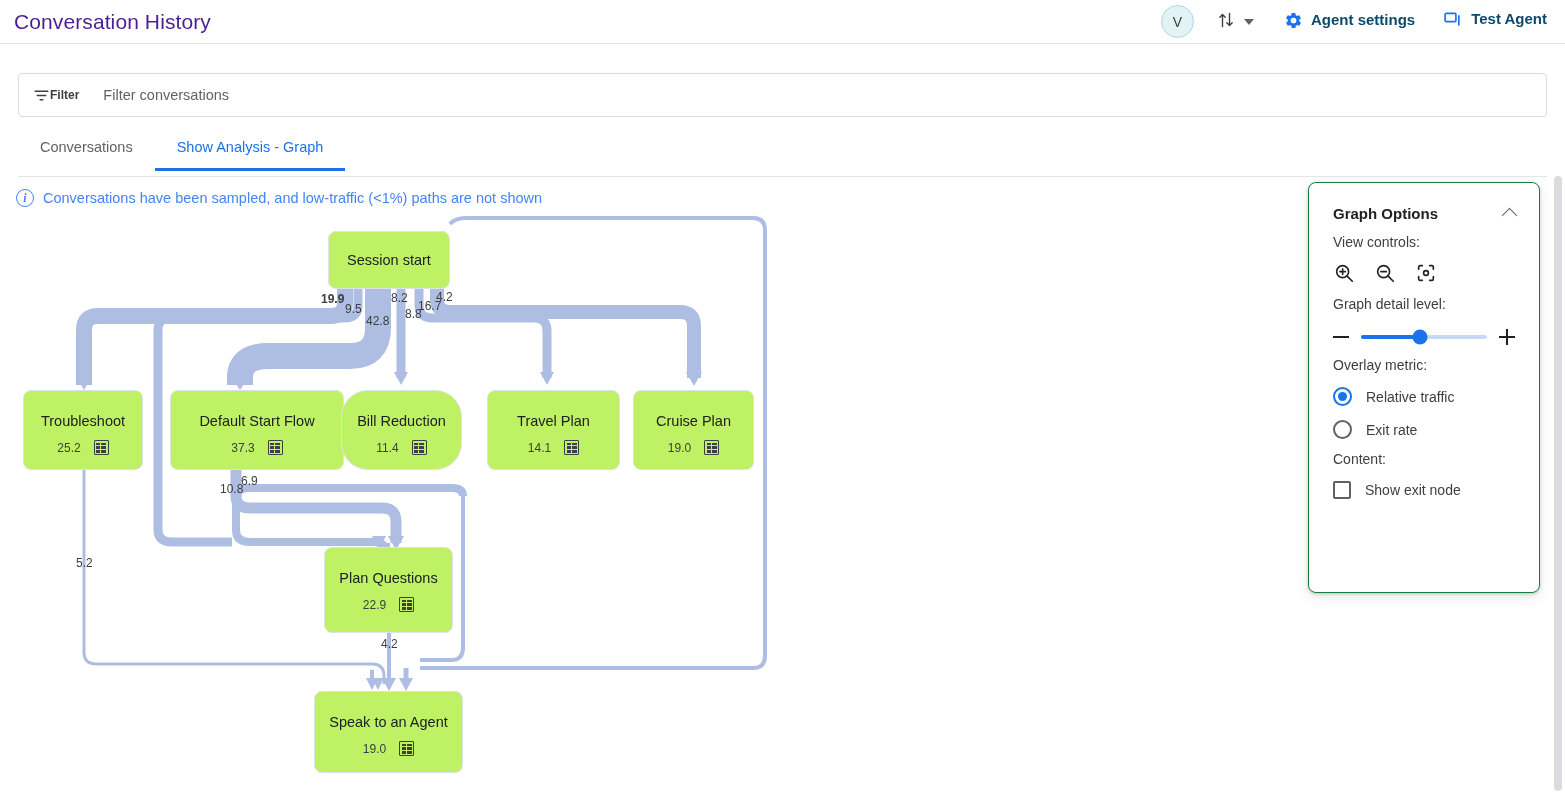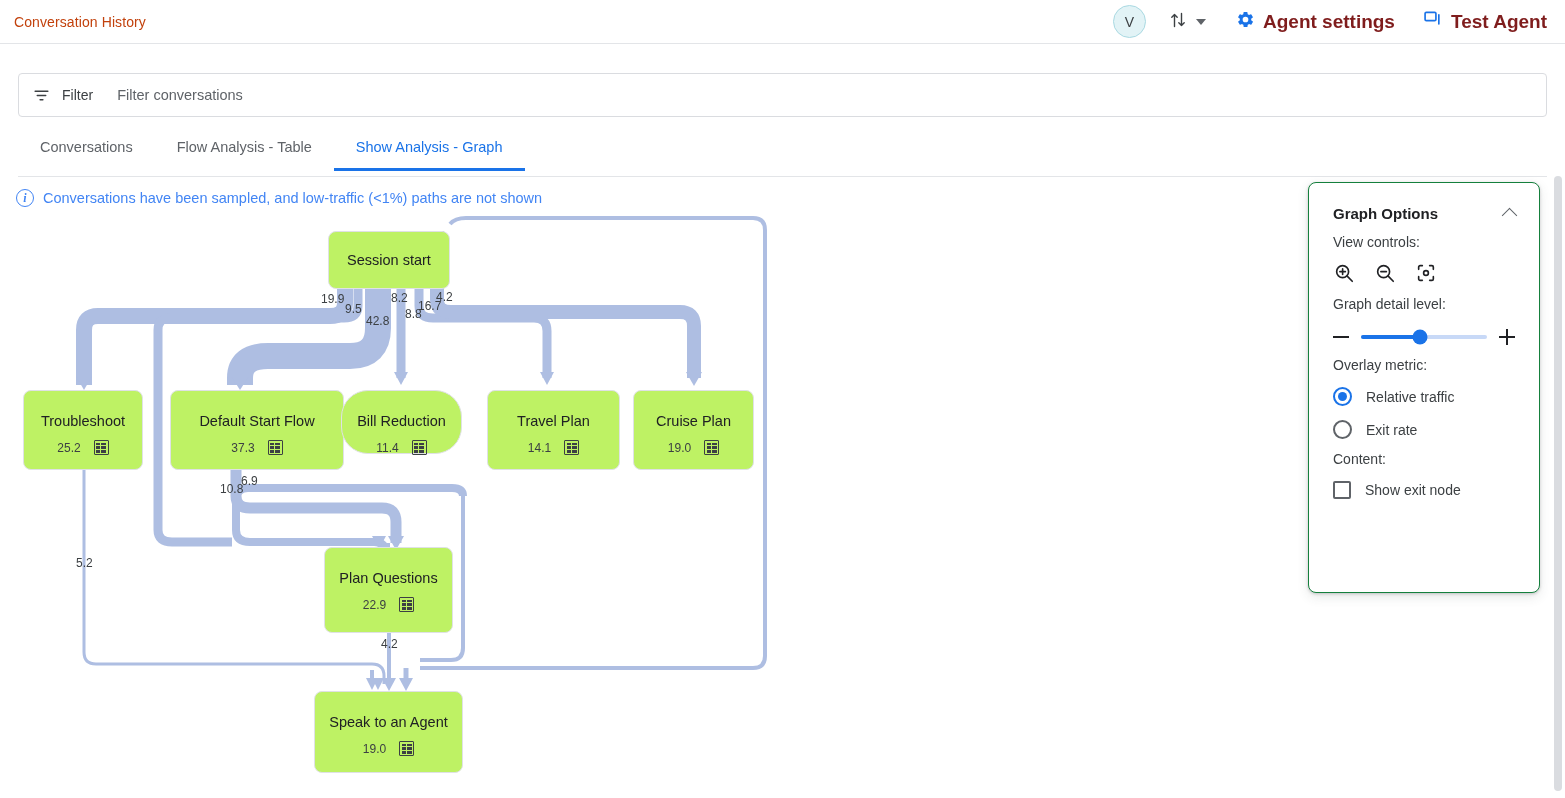--- a/index.html
+++ b/index.html
@@ -15,23 +15,23 @@
   
   .app-header {
     position: absolute; left: 0; top: 0;
     width: 1565px; height: 44px;
     background: #fff;
     border-bottom: 1px solid #e3e5e8;
     display: flex; align-items: center;
   }
   .page-title {
     margin-left: 14px;
-    font-size: 14px;
+    font-size: 21px;
     letter-spacing: .1px;
-    color: #c2410c;
+    color: #4c1d95;
   }
   .header-right {
     margin-left: auto;
     display: flex; align-items: center;
     gap: 0px;
     padding-right: 8px;
   }
   .avatar {
     width: 33px; height: 33px; border-radius: 50%;
     background: #e2f3f6; border: 1px solid #a9d9e2;
@@ -43,37 +43,37 @@
     display: flex; align-items: center; gap: 8px;
     margin-right: 30px; cursor: pointer;
   }
   .caret-down {
     width: 0; height: 0;
     border-left: 5px solid transparent;
     border-right: 5px solid transparent;
     border-top: 6px solid #5f6368;
   }
   .hdr-action {
-    display: flex; align-items: center; gap: 8px;
-    color: #7f1d1d; font-size: 19px; font-weight: 600;
+    display: flex; gap: 8px;
+    color: #0c4a6e; font-size: 15px; font-weight: 600;
     margin-right: 28px; cursor: pointer; white-space: nowrap;
   }
   .hdr-action:last-child { margin-right: 10px; }
 
   
   .filter-bar {
     position: absolute; left: 18px; top: 73px;
     width: 1529px; height: 44px;
     border: 1px solid #dadce0; border-radius: 4px;
     background: #fff;
     display: flex; align-items: center;
   }
   .filter-label {
-    font-size: 14px; font-weight: 400; color: #3c4043;
-    margin-left: 12px;
+    font-size: 12px; font-weight: 700; color: #3c4043;
+    margin-left: 0;
   }
   .filter-input {
     border: none; outline: none;
     font-family: "Liberation Sans", sans-serif;
     font-size: 14.5px; color: #5f6368;
     margin-left: 22px; width: 500px; background: transparent;
   }
   .filter-input::placeholder { color: #5f6368; }
 
   
@@ -308,21 +308,20 @@
     <svg width="17" height="17" viewBox="0 0 24 24" stroke="#3c4043" stroke-width="2" stroke-linecap="round">
       <path d="M3 6h18M6 12h12M10 18h4"></path>
     </svg>
   </span>
   <span class="filter-label">Filter</span>
   <input class="filter-input" type="text" placeholder="Filter conversations" style="">
 </div>
 
 <div class="tabs">
   <div class="tab">Conversations</div>
-  <div class="tab">Flow Analysis - Table</div>
   <div class="tab active">Show Analysis - Graph</div>
 </div>
 
 <div class="info-banner">
   <span class="info-circle">i</span>
   <span>Conversations have been sampled, and low-traffic (&lt;1%) paths are not shown</span>
 </div>
 
 <div class="graph-canvas">
 
@@ -396,21 +395,21 @@
           <i></i>
           <i></i>
           <i></i>
           <i></i>
           <i></i>
           <i></i>
         </span>
     </div>
   </div>
 
-  <div class="node" style="left:341px; top:212px; width:121px; height:64px;border-radius:27px;">
+  <div class="node" style="left:341px; top:212px; width:121px; height:80px;border-radius:27px;">
     <div class="node-title">Bill Reduction</div>
     <div class="node-metric-row">
       <span class="node-metric">11.4</span>
       <span class="table-icon">
           <i></i>
           <i></i>
           <i></i>
           <i></i>
           <i></i>
           <i></i>
@@ -471,21 +470,21 @@
           <i></i>
           <i></i>
           <i></i>
           <i></i>
           <i></i>
           <i></i>
         </span>
     </div>
   </div>
 
-  <div class="edge-label" style="left:321px; top:114px;">19.9</div>
+  <div class="edge-label" style="left:321px; top:114px;font-weight:bold;">19.9</div>
   <div class="edge-label" style="left:345px; top:124px;">9.5</div>
   <div class="edge-label" style="left:366px; top:136px;">42.8</div>
   <div class="edge-label" style="left:391px; top:113px;">8.2</div>
   <div class="edge-label" style="left:405px; top:129px;">8.8</div>
   <div class="edge-label" style="left:418px; top:121px;">16.7</div>
   <div class="edge-label" style="left:436px; top:112px;">4.2</div>
   <div class="edge-label" style="left:220px; top:304px;">10.8</div>
   <div class="edge-label" style="left:241px; top:296px;">6.9</div>
   <div class="edge-label" style="left:76px; top:378px;">5.2</div>
   <div class="edge-label" style="left:381px; top:459px;">4.2</div>

